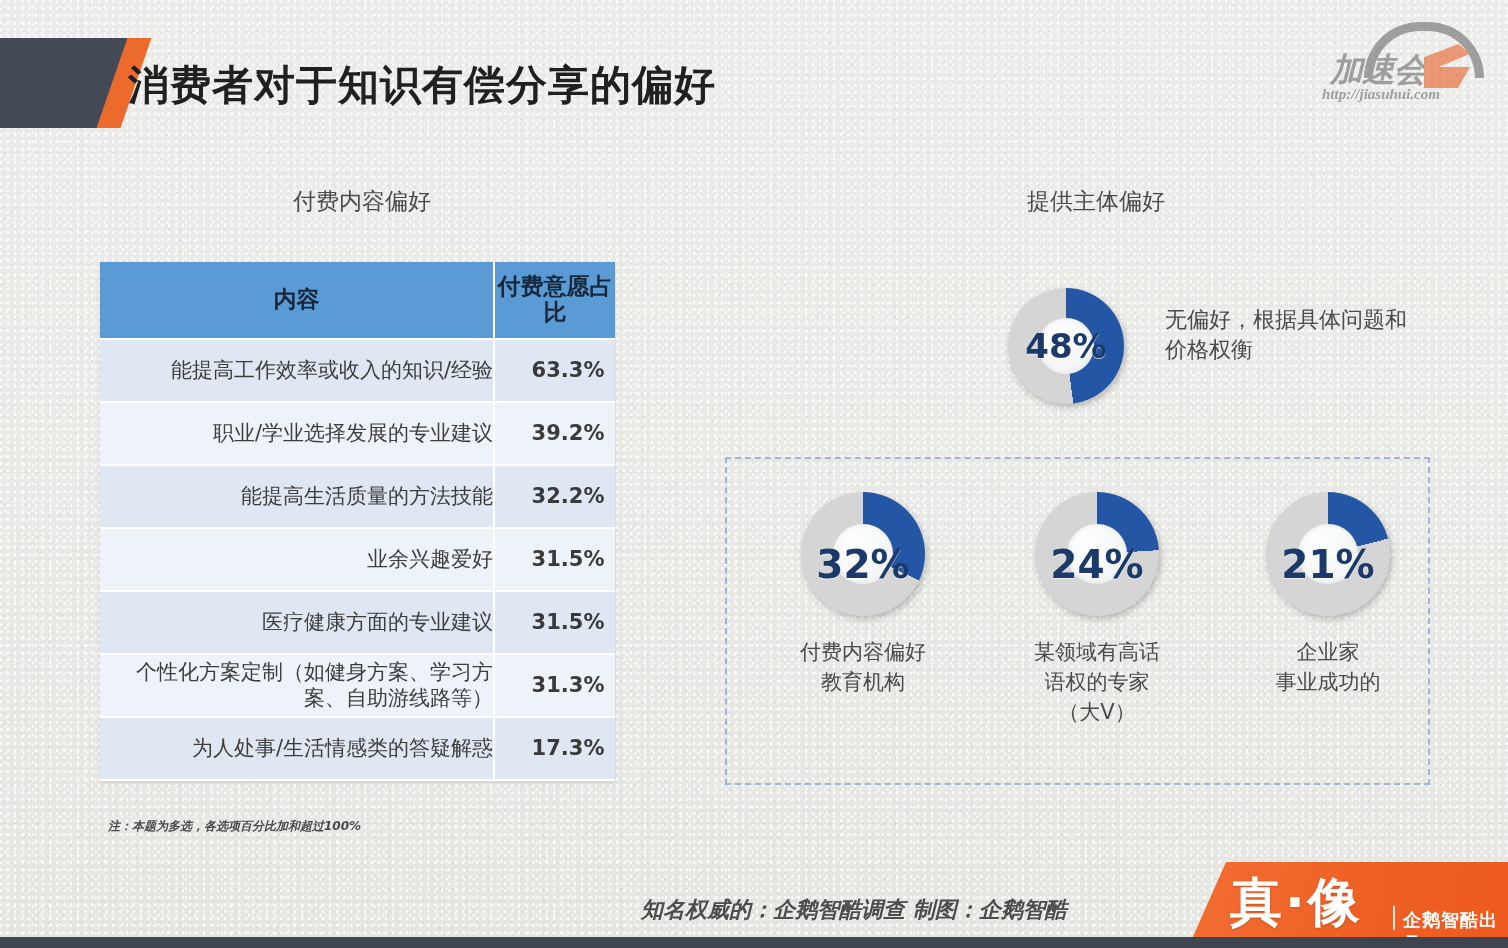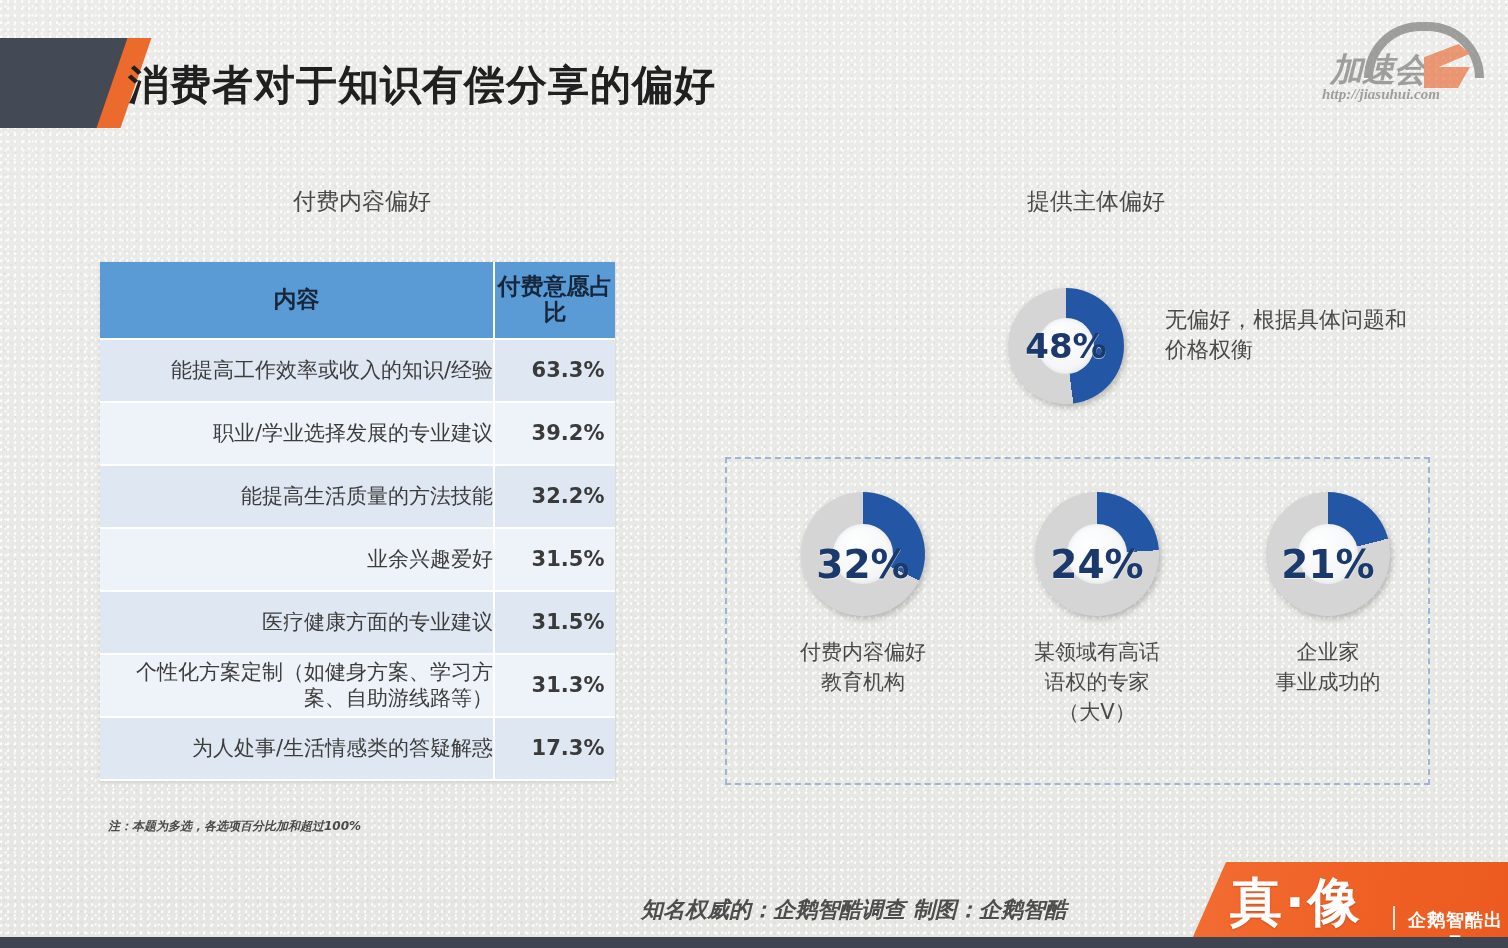--- a/index.html
+++ b/index.html
@@ -152,21 +152,20 @@
     font-family:"DejaVu Sans","Liberation Sans",sans-serif;
   }
   #footer-bar {
     position:absolute; left:0; top:937px; width:1508px; height:11px;
     background:#3e4450;
   }
   #brand-logo {
     position:absolute; right:0; top:862px; width:320px; height:86px;
     background:linear-gradient(100deg,#f26d33 0%,#ef5f23 60%,#ec5a1f 100%);
     clip-path:polygon(38px 0, 100% 0, 100% 100%, 0 100%);
-    text-align:center;
   }
   #brand-mark {
     position:absolute; left:42px; top:6px;
     font-size:52px; font-weight:bold; color:#ffffff; letter-spacing:3px;
     font-family:"DejaVu Sans","Liberation Sans",sans-serif;
     text-shadow:0 1px 2px rgba(0,0,0,.18);
   }
   #brand-divider {
     position:absolute; left:205px; top:44px; width:2px; height:24px;
     background:rgba(255,255,255,.85);

